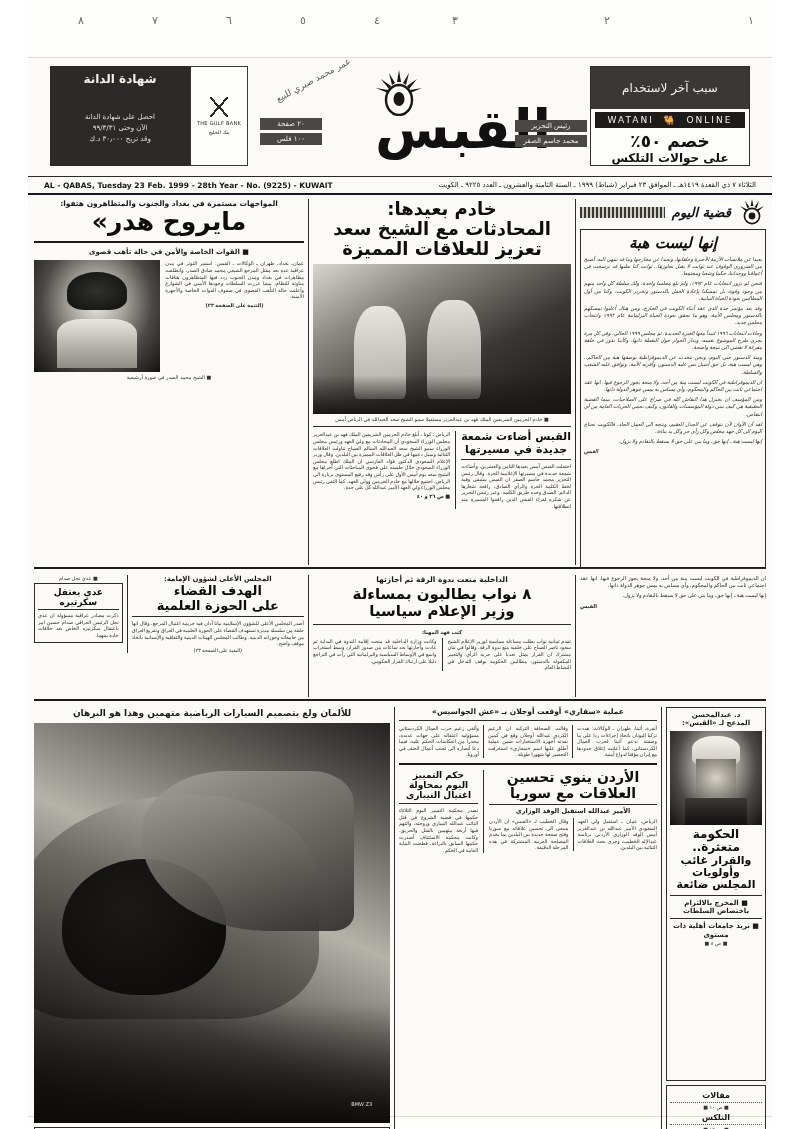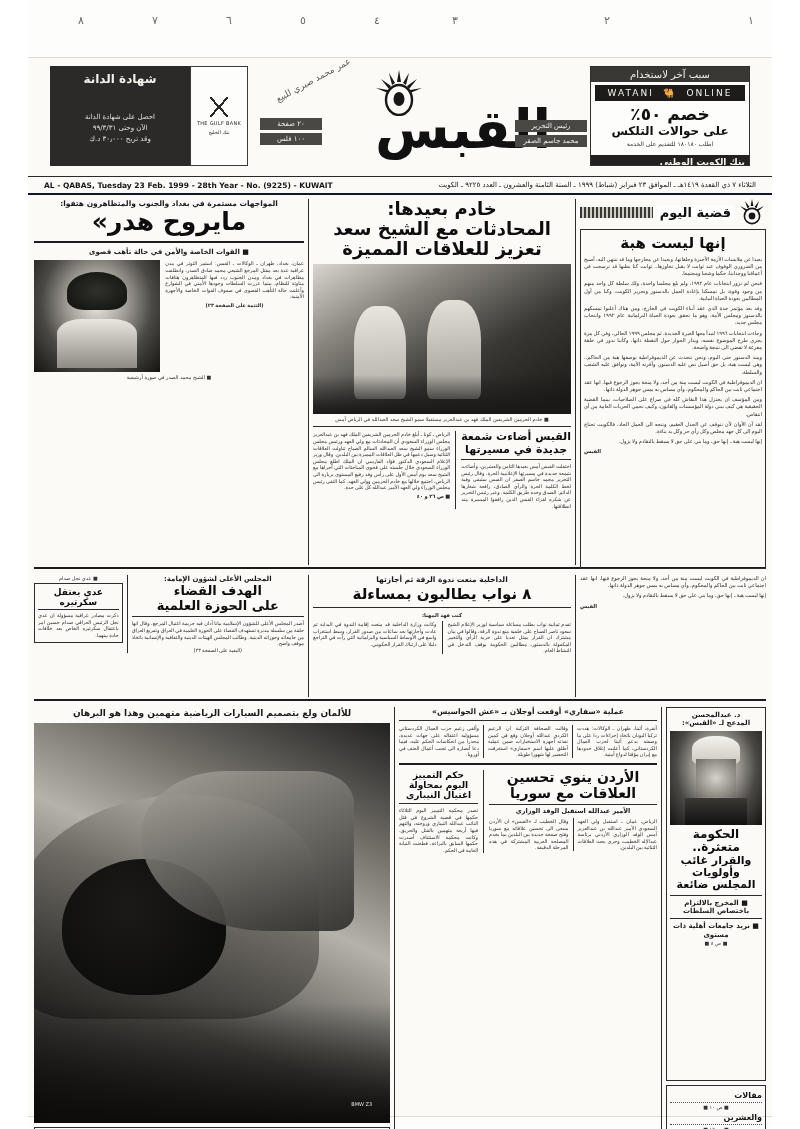--- a/index.html
+++ b/index.html
@@ -68,21 +68,21 @@
   }
   .editorbox{position:absolute;left:487px;top:62px;width:72px;}
   .editorbox .tg{
     background:#4a4845;color:#f4f2ec;font-size:7px;text-align:center;
     padding:2px 0;margin-bottom:3px;direction:rtl;
   }
   .ad-right{
     position:absolute;right:22px;top:8px;width:160px;height:100px;
     border:1px solid #302f2c;box-sizing:border-box;background:#fdfdfb;overflow:hidden;
   }
-  .ad-right .bar{background:#3a3835;color:#f3f1ea;font-size:10px;text-align:center;padding:2px 0;direction:rtl;}
+  .ad-right .bar{background:#3a3835;color:#f3f1ea;font-size:12px;text-align:center;padding:14px 0;direction:rtl;}
   .ad-right .wbar{
     background:#1d1c1a;color:#f5f3ec;font-size:9px;letter-spacing:2px;
     text-align:center;padding:3px 0;margin:3px 4px;
   }
   .ad-right .big{font-size:17px;font-weight:bold;text-align:center;direction:rtl;margin-top:2px;}
   .ad-right .mid{font-size:12px;font-weight:bold;text-align:center;direction:rtl;}
   .ad-right .sm{font-size:6px;text-align:center;direction:rtl;color:#333;margin-top:2px;}
   .ad-right .foot{
     background:#22211f;color:#f5f3ec;font-size:9px;font-weight:bold;
     direction:rtl;padding:2px 4px;margin-top:8px;
@@ -126,21 +126,21 @@
   }
   .today-banner .hatch{
     flex:1;height:11px;
     background:repeating-linear-gradient(90deg,#3a3835 0 2px,#cfccc4 2px 4px);
   }
   .sun{
     width:28px;height:26px;flex:0 0 28px;
   }
 
   .idx-row{
-    direction:rtl;text-align:right;font-size:8px;font-weight:bold;
+    direction:rtl;text-align:center;font-size:8px;font-weight:bold;
     letter-spacing:3px;border-bottom:1px dotted #555;padding:2px 0;color:#141414;
   }
   .idx-pg{direction:rtl;text-align:center;font-size:5px;color:#333;padding:1px 0;}
 </style>
 </head>
 <body>
 
 <div class="page">
 
   <div class="regmarks">
@@ -215,21 +215,21 @@
       </div>
     </div>
 
     <div class="dateline">
       <span>AL - QABAS, Tuesday 23 Feb. 1999 - 28th Year - No. (9225) - KUWAIT</span>
       <span class="ar">الثلاثاء ٧ ذي القعدة ١٤١٩هـ ـ الموافق ٢٣ فبراير (شباط) ١٩٩٩ ـ السنة الثامنة والعشرون ـ العدد ٩٢٢٥ ـ الكويت</span>
     </div>
 
     <div class="cols" style="height:370px">
 
-      <div style="width:186px;flex:0 0 186px;">
+      <div style="width:186px;flex:0 0 186px;font-style:italic;">
         <div class="today-banner">
           <svg class="sun" viewBox="0 0 28 26">
             <g fill="#181715">
               <path d="M14 0 L15.4 7 L12.6 7 Z"></path>
                 <path d="M7 2 L11.5 8 L9.4 9.2 Z"></path>
               <path d="M21 2 L16.5 8 L18.6 9.2 Z"></path>
                 <path d="M2 7 L9.2 10.5 L8.2 12.4 Z"></path>
               <path d="M26 7 L18.8 10.5 L19.8 12.4 Z"></path>
             </g>
             <circle cx="14" cy="17" r="7.6" fill="none" stroke="#181715" stroke-width="1.6"></circle>
@@ -317,20 +317,21 @@
         <div class="body-ar">ان الديموقراطية في الكويت ليست منة من أحد، ولا منحة يجوز الرجوع فيها. انها عقد اجتماعي ثابت بين الحاكم والمحكوم، وأي مساس به يمس جوهر الدولة ذاتها.</div>
         <div class="body-ar" style="margin-top:3px">إنها ليست هبة.. إنها حق، وما بني على حق لا يسقط بالتقادم ولا يزول.</div>
         <div class="body-ar" style="font-weight:bold;text-align:left;margin-top:3px">القبس</div>
       </div>
 
       <div class="rule-v"></div>
 
       <div style="width:258px;flex:0 0 258px;">
         <div class="kicker">الداخلية منعت ندوة الرقة ثم أجازتها</div>
         <div class="hl" style="font-size:15px;margin-top:2px">٨ نواب يطالبون بمساءلة</div>
+        <div class="hl" style="font-size:15px">وزير الإعلام سياسيا</div>
         <div class="hr"></div>
         <div class="body-ar" style="font-weight:bold;text-align:center">كتب فهد المهنا:</div>
         <div style="display:flex;direction:rtl;gap:5px;margin-top:2px">
           <div style="flex:1">
               <div class="body-ar tiny">تقدم ثمانية نواب بطلب مساءلة سياسية لوزير الإعلام الشيخ سعود ناصر الصباح على خلفية منع ندوة الرقة، وقالوا في بيان مشترك ان القرار يمثل تعديا على حرية الرأي والتعبير المكفولة بالدستور، مطالبين الحكومة بوقف التدخل في النشاط العام.</div>
             </div>
           <div style="width:1px;background:#2c2c2c"></div>
           <div style="flex:1">
               <div class="body-ar tiny">وكانت وزارة الداخلية قد منعت إقامة الندوة في البداية ثم عادت وأجازتها بعد ساعات من صدور القرار، وسط استغراب واسع في الأوساط السياسية والبرلمانية التي رأت في التراجع دليلا على ارتباك القرار الحكومي.</div>
             </div>
@@ -383,21 +384,21 @@
           <div class="hr" style="margin:3px 0"></div>
           <div class="kicker" style="font-size:7px">■ المخرج بالالتزام باختصاص السلطات</div>
           <div class="hr" style="margin:3px 0"></div>
           <div class="kicker" style="font-size:7px">■ نريد جامعات أهلية ذات مستوى</div>
           <div class="idx-pg">■ ص ٨ ■</div>
         </div>
 
         <div class="box" style="margin-top:4px;">
           <div class="idx-row">مقالات</div>
           <div class="idx-pg">■ ص ١٠ ■</div>
-          <div class="idx-row">والعشرين</div>
+          <div class="idx-row">التلكس</div>
           <div class="idx-pg">■ ص ١٦ ■</div>
 
         </div>
       </div>
 
       <div class="rule-v"></div>
 
       <div style="width:258px;flex:0 0 258px;">
         <div class="kicker">عملية «سفاري» أوقعت أوجلان بـ «عش الجواسيس»</div>
         <div class="hr"></div>

